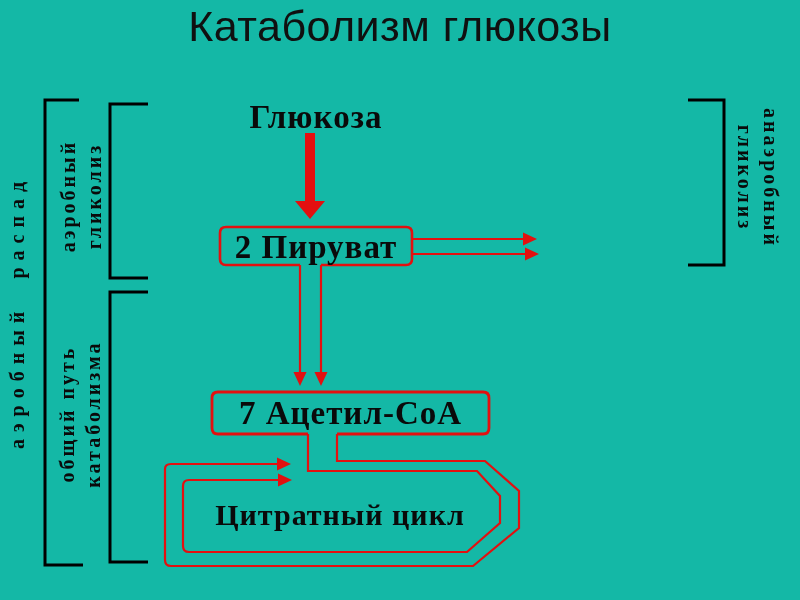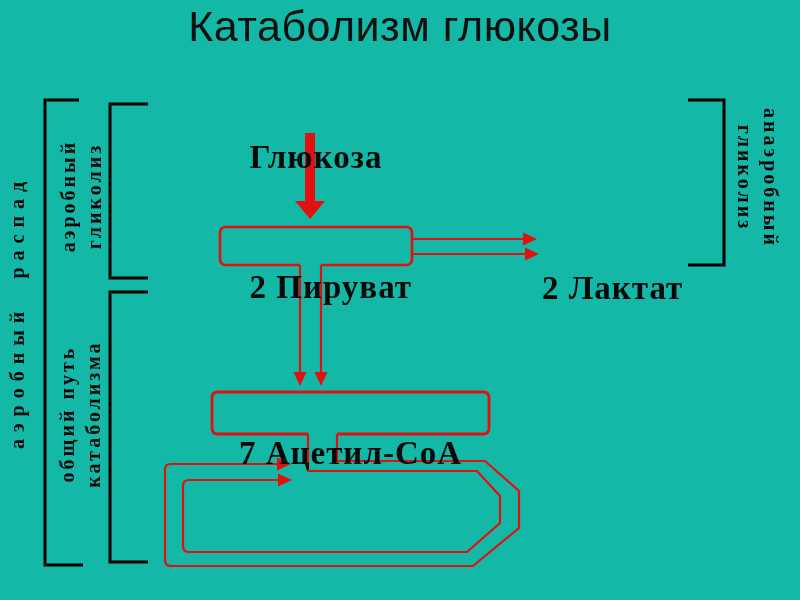--- a/index.html
+++ b/index.html
@@ -9,21 +9,21 @@
   }
   .title {
     position:absolute; top:2px; left:0; width:100%; text-align:center;
     font-family:"Liberation Sans","DejaVu Sans",sans-serif;
     font-size:43px; font-weight:400; color:#101010; letter-spacing:0.5px;
     white-space:nowrap;
   }
   svg.gfx { position:absolute; left:0; top:0; }
   .node {
     position:absolute; font-weight:bold; font-size:33px; color:#0a0a0a;
-    letter-spacing:1px; white-space:nowrap; line-height:36px;margin-top:40px;
+    letter-spacing:1px; white-space:nowrap; line-height:36px;
   }
   .node.center { text-align:center; }
   .rot {
     position:absolute; font-weight:bold; font-size:20px; color:#0a0a0a;
     letter-spacing:3px; text-align:center; white-space:nowrap; line-height:26px;
   }
   .rot.ccw { transform:rotate(-90deg); }
   .rot.cw  { transform:rotate(90deg); }
   .rot.wide { letter-spacing:7px; word-spacing:14px; }
 </style>
@@ -71,26 +71,26 @@
 
     <g>
       <path stroke="#e31010" stroke-width="2.2" fill="none" d="M337,434 L337,461 L485,461 L519,491 L519,528 L473,566
                L171,566 Q165,566 165,560 L165,469 Q165,464 171,464 L278,464"></path>
       <path fill="#e31010" d="M291,464 L277,457.5 L277,470.5 Z"></path>
     </g>
   </svg>
 
   <div class="node center" style="left:216px; top:99px; width:200px;">Глюкоза</div>
 
-  <div class="node center" style="left:220px; top:229px; width:192px;text-align:right;">2 Пируват</div>
+  <div class="node center" style="left:220px; top:229px; width:192px;">2 Пируват</div>
 
-  <div class="node" style="left:542px; top:230px;">2 Лактат</div>
 
   <div class="node center" style="left:212px; top:395px; width:277px;">7 Ацетил-CoA</div>
 
+  <div class="node center" style="left:180px; top:497px; width:320px; font-size:30px;">Цитратный цикл</div>
 
   <div class="rot ccw wide" style="left:-148px; top:299px; width:330px; height:26px;">аэробный распад</div>
 
   <div class="rot ccw" style="left:6px; top:170px; width:150px; height:52px;">
     <div>аэробный</div>
     <div>гликолиз</div>
   </div>
 
   <div class="rot ccw" style="left:0px; top:388px; width:160px; height:52px;">
     <div>общий путь</div>

